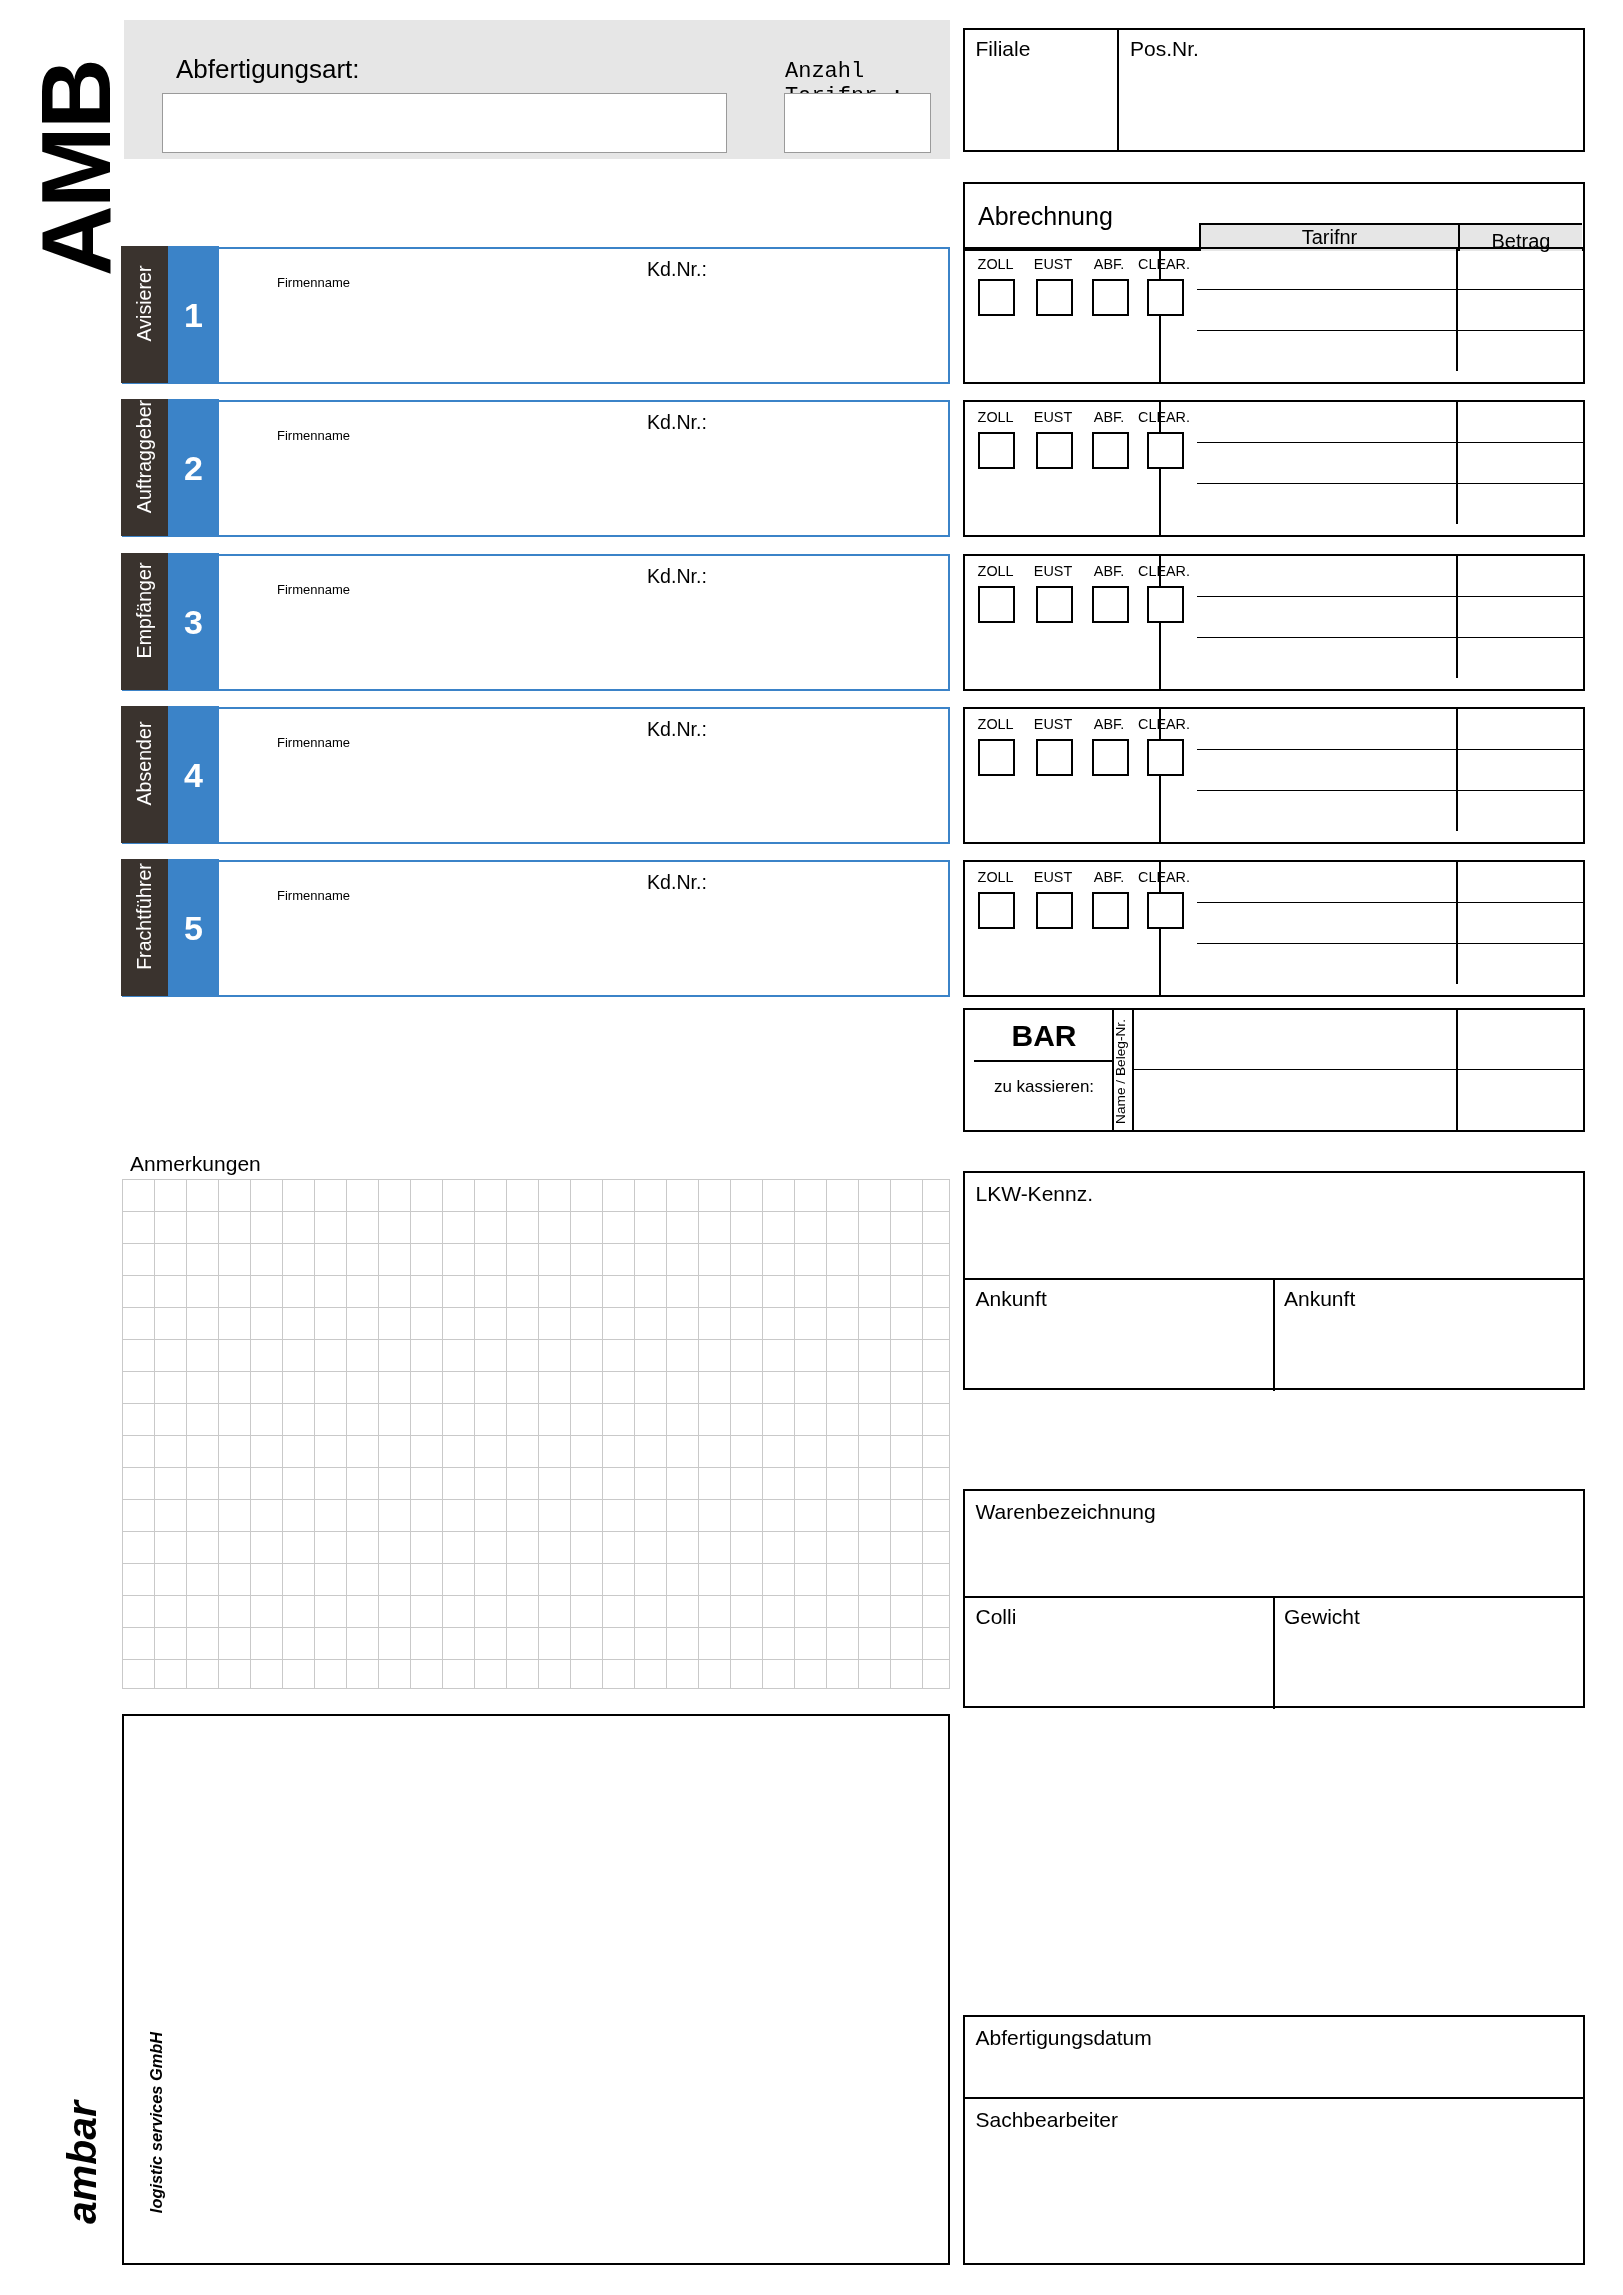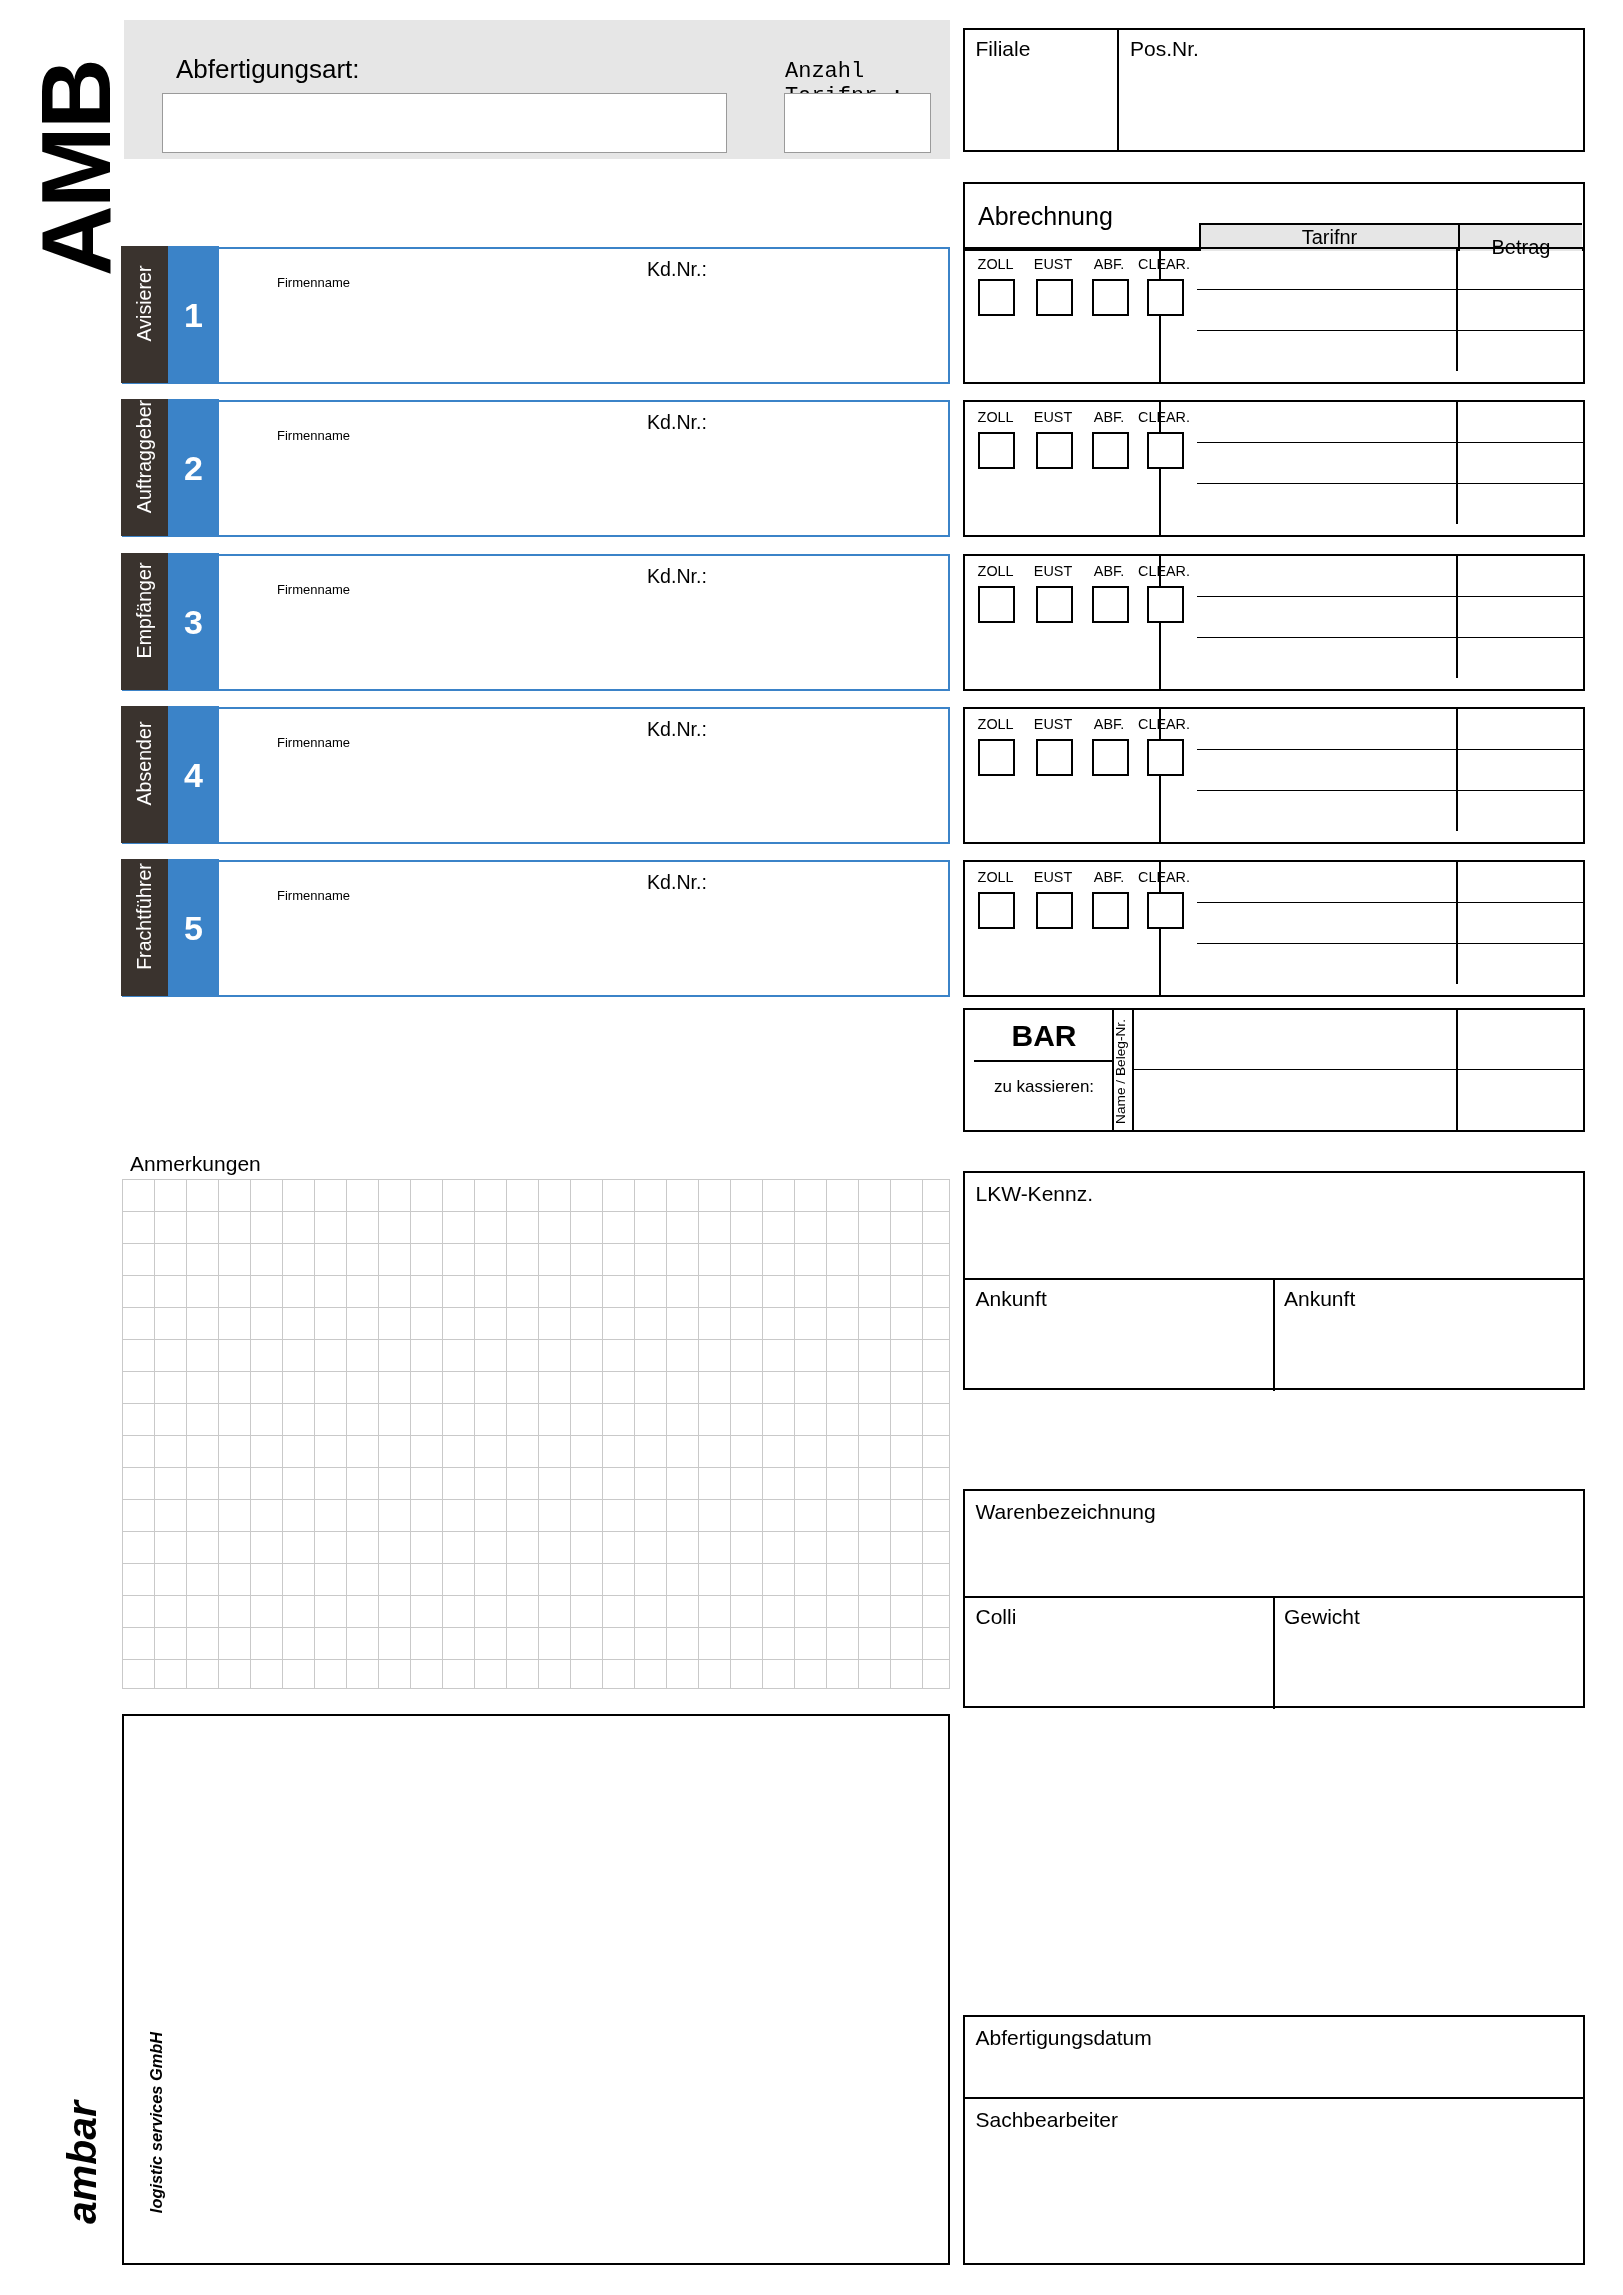--- a/index.html
+++ b/index.html
@@ -148,21 +148,21 @@
     left: 493px;
     top: 39px;
     width: 124px;
     height: 27.5px;
     background: #e6e6e6;
     border-left: 2px solid #000;
     border-top: 2px solid #000;
     box-sizing: border-box;
     text-align: center;
     font-size: 20px;
-    padding-top: 11px;
+    padding-top: 5px;
   }
 
   
   .party {
     position: absolute;
     left: 122px;
     width: 828px;
     height: 137px;
     box-sizing: border-box;
     border: 2.6px solid #3b83c8;

